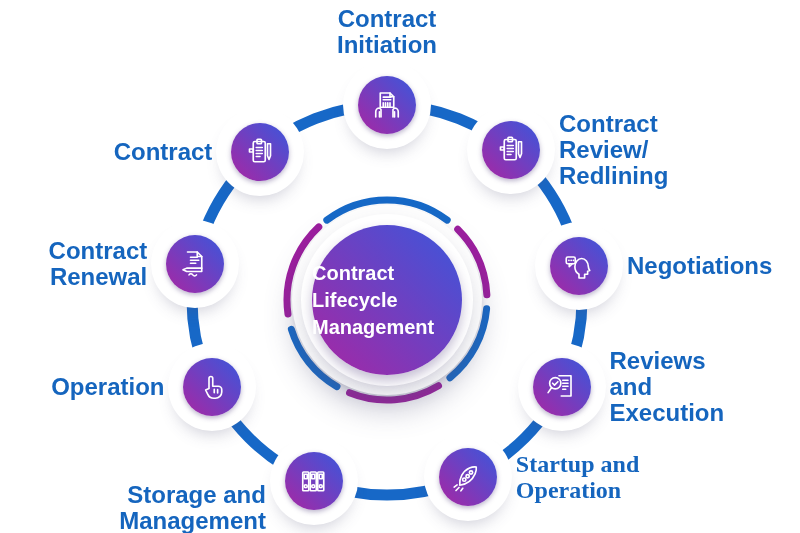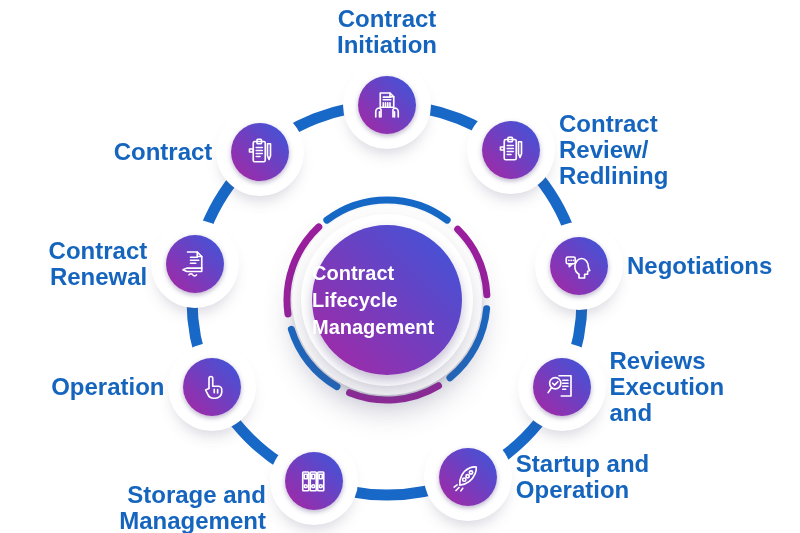--- a/index.html
+++ b/index.html
@@ -135,35 +135,35 @@
             <path d="M20 9h16v27H23"></path>
             <path d="M25 15h7M25 19h7M25 23h7M25 27h4"></path>
             <circle cx="15" cy="19" r="7.5"></circle>
             <path d="M11.5 19l2.5 2.5 4.5-4.5"></path>
             <path d="M10 25l-4.5 6.5"></path>
           </svg>
         </div>
       </div>
       <div class="label right" style="left: 609.512px; top: 387.009px;">
         <div>Reviews</div>
+        <div>and</div>
         <div>Execution</div>
-        <div>and</div>
       </div>
       <div class="node" style="left: 430.865px; top: 440.442px;">
         <div class="node-grad">
           <svg width="36" height="36" viewBox="0 0 48 48" fill="none" stroke="#ffffff" stroke-width="2.2" stroke-linecap="round" stroke-linejoin="round">
             <path d="M13 35C12 26 17 16 26 12c3-1.3 6-1.7 9-1.4.4 3-.1 6-1.4 9C29.6 28.6 22 34 13 35z"></path>
             <circle cx="28" cy="18" r="2.2"></circle>
             <circle cx="23.5" cy="23" r="2.2"></circle>
             <circle cx="19" cy="27.5" r="2.2"></circle>
             <path d="M12 38l-4 4M17 39l-2.5 3.5M9.5 34.5l-4 3"></path>
           </svg>
         </div>
       </div>
-      <div class="label right" style="left: 515.865px; top: 477.442px;">
+      <div class="label right" style="left: 515.865px; top: 477.442px; font-family: Liberation Serif, serif;">
         <div>Startup and</div>
         <div>Operation</div>
       </div>
       <div class="node" style="left: 276.952px; top: 443.801px;">
         <div class="node-grad">
           <svg width="36" height="36" viewBox="0 0 48 48" fill="none" stroke="#ffffff" stroke-width="2.2" stroke-linecap="round" stroke-linejoin="round">
             <rect x="9" y="12" width="8" height="25" rx="1"></rect>
             <rect x="19" y="12" width="8" height="25" rx="1"></rect>
             <rect x="29" y="12" width="8" height="25" rx="1"></rect>
             <rect x="11" y="15" width="4" height="6"></rect>

